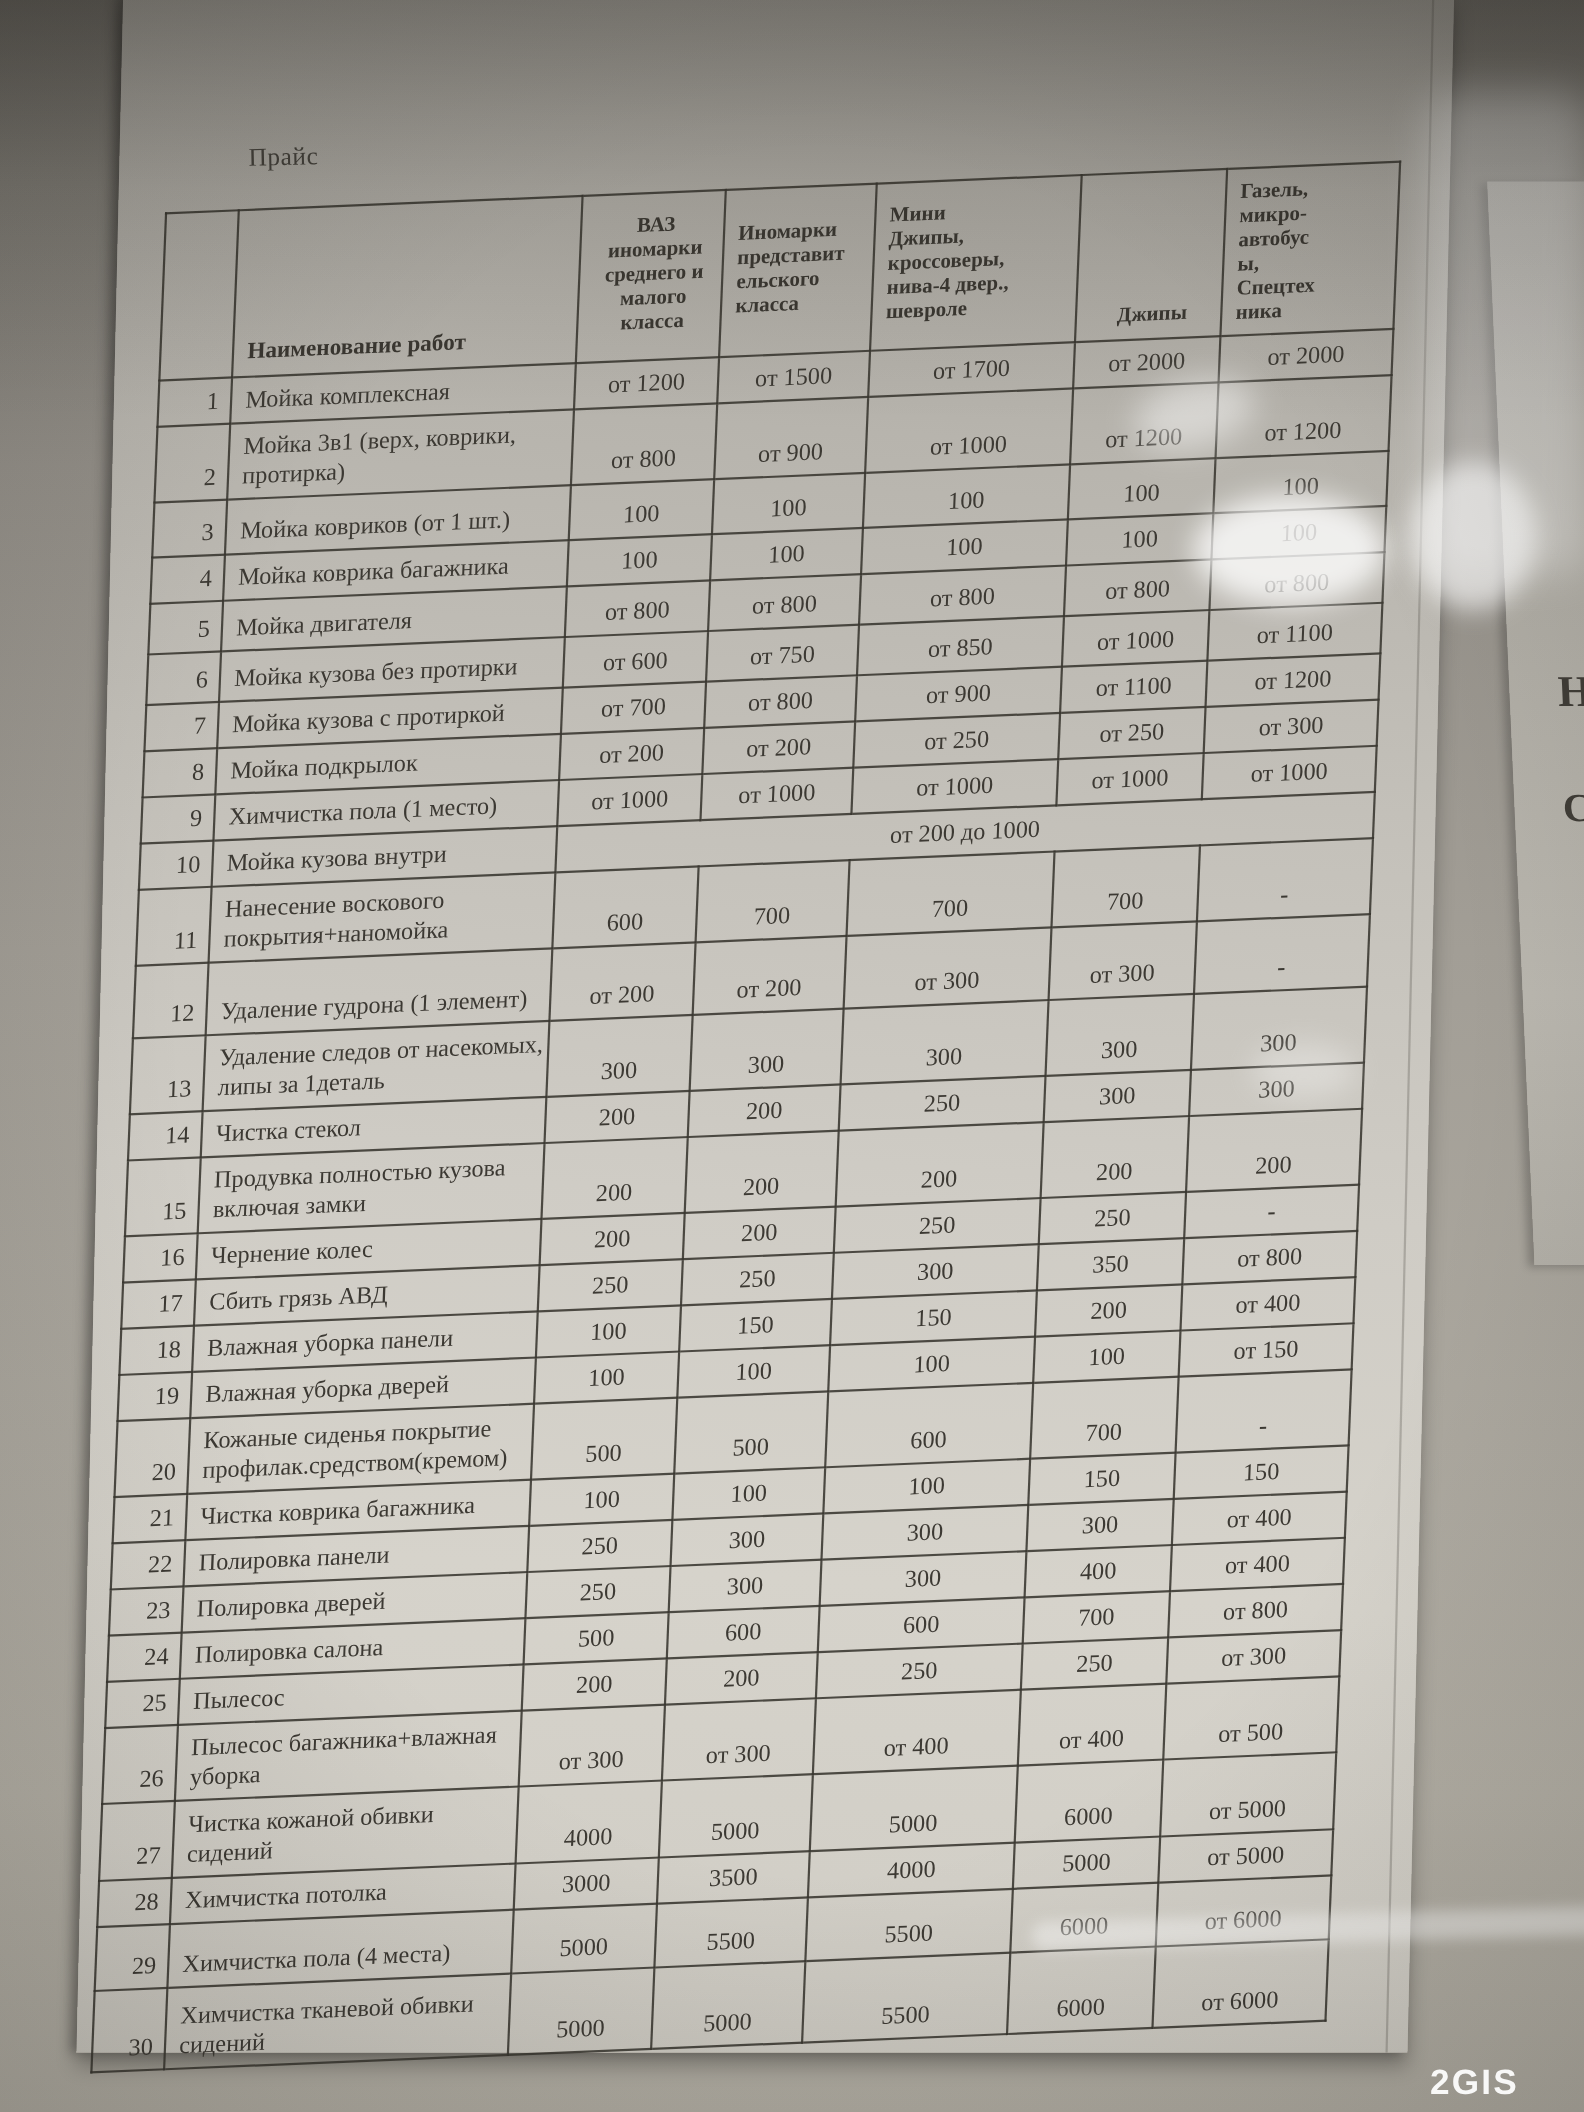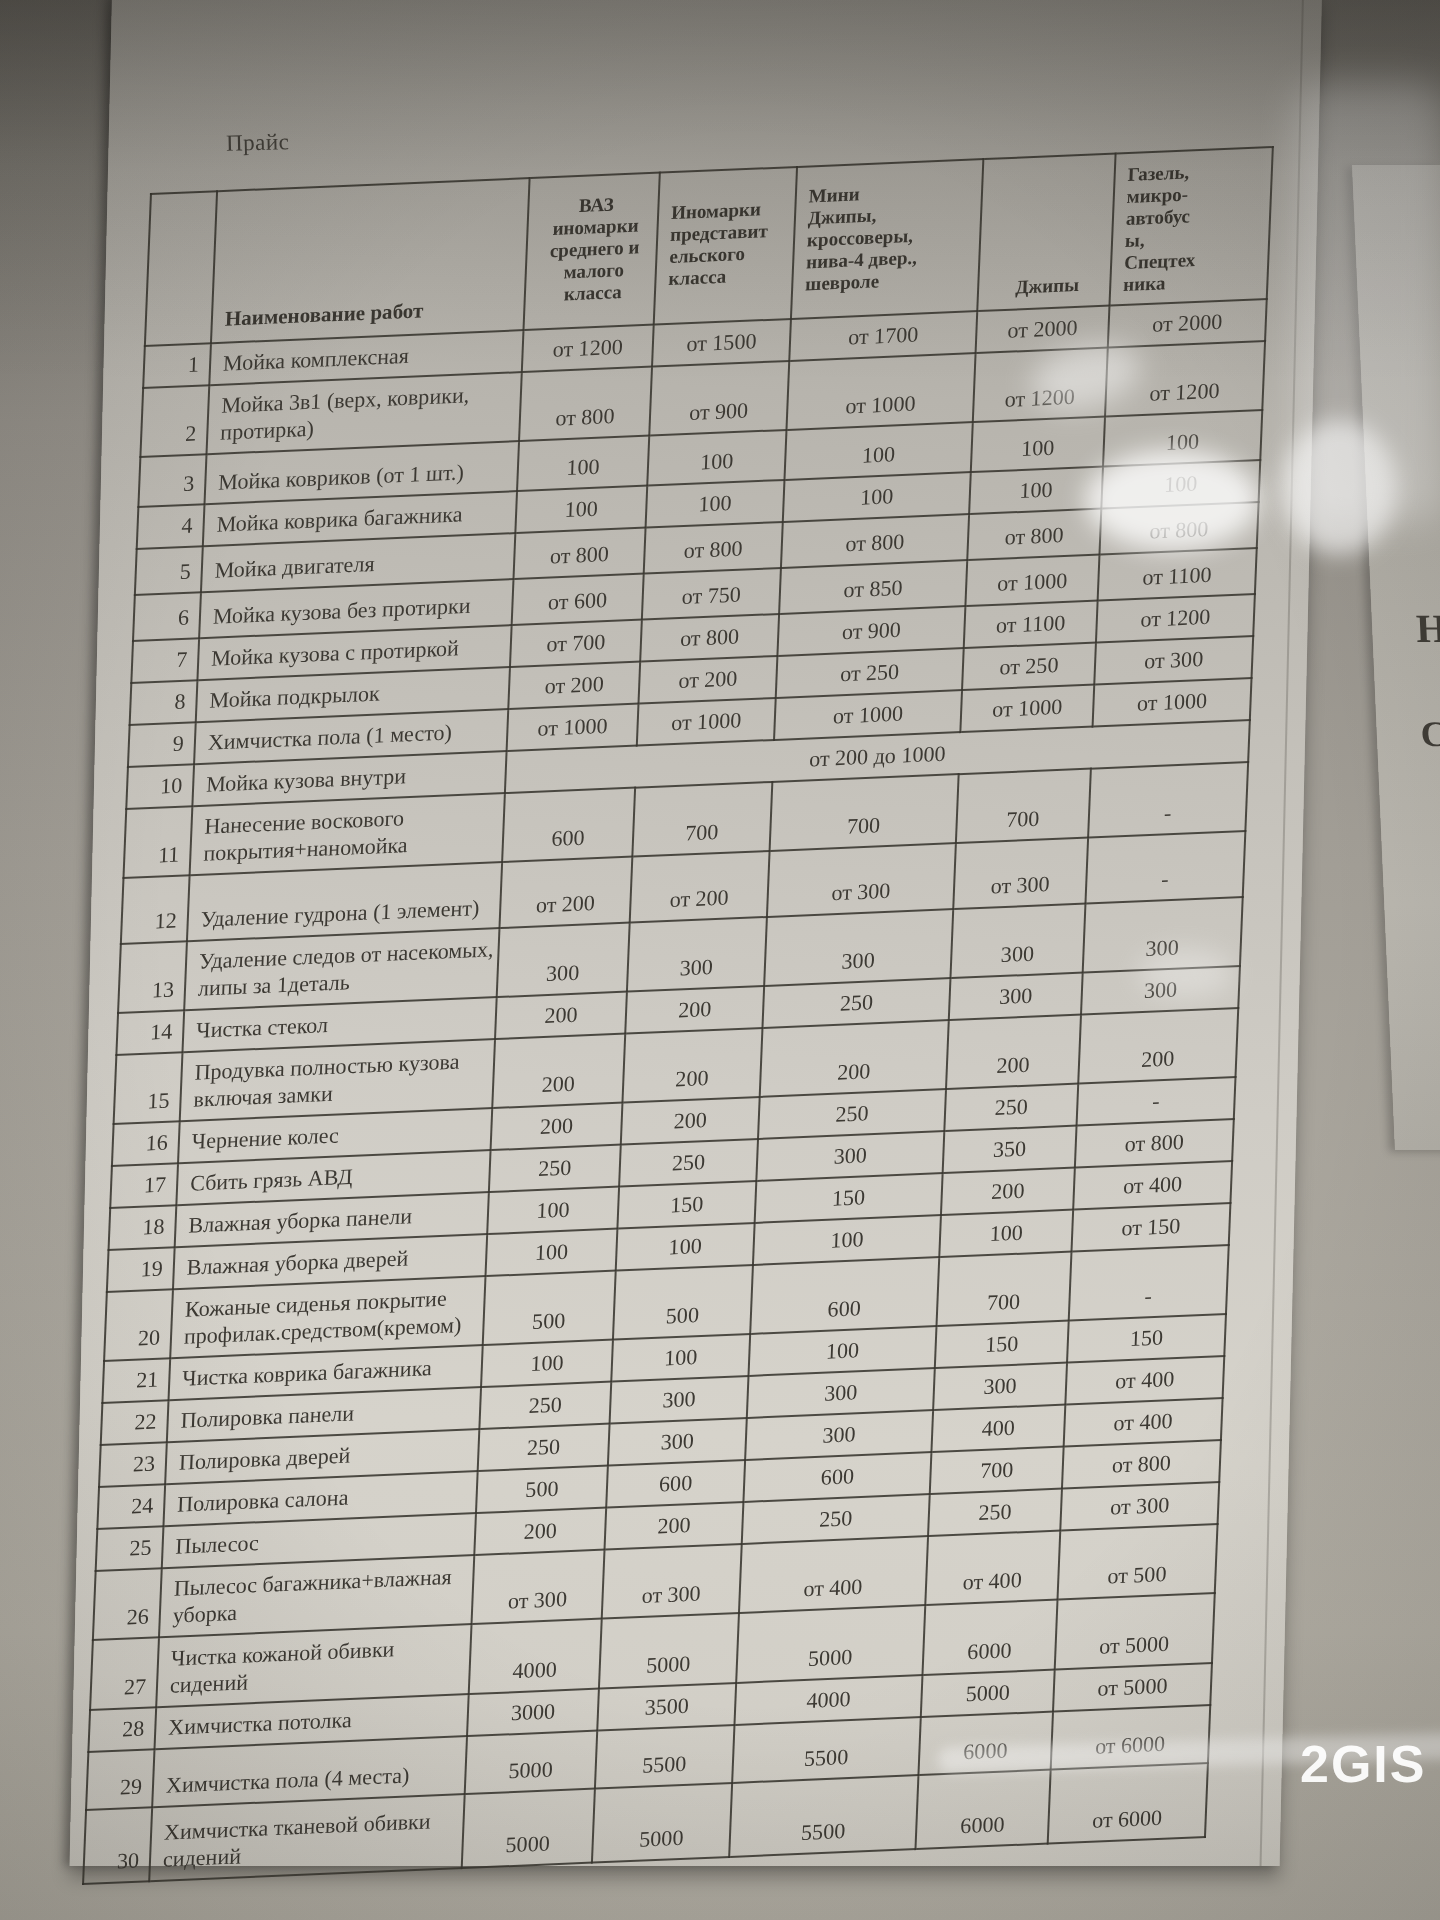--- a/index.html
+++ b/index.html
@@ -74,23 +74,23 @@
   .g4{left:1282px;top:420px;width:115px;height:135px;filter:blur(11px);opacity:.62;}
   .g5{left:938px;top:1740px;width:525px;height:26px;filter:blur(6px);opacity:.42;border-radius:13px;transform:rotate(-1.6deg);}
   .g6{left:1138px;top:948px;width:95px;height:50px;filter:blur(12px);opacity:.30;}
   .vignette{
     position:absolute;left:0;top:0;width:100%;height:100%;pointer-events:none;
     background:
       linear-gradient(180deg,rgba(20,18,14,.26) 0%,rgba(20,18,14,.08) 9%,rgba(0,0,0,0) 20%),
       radial-gradient(ellipse at 52% 48%,rgba(0,0,0,0) 55%,rgba(10,9,7,.14) 100%);
   }
   .watermark{
-    position:absolute;left:1300px;top:1734px;
+    position:absolute;left:1300px;top:1875px;
     font-family:"Liberation Sans","DejaVu Sans",sans-serif;font-weight:bold;
-    font-size:52px;letter-spacing:2px;color:rgba(255,255,255,.93);
+    font-size:32px;letter-spacing:2px;color:rgba(255,255,255,.93);
   }
 </style>
 </head>
 <body>
 
 <div>
 
   <div class="paper">
     <div class="sleeve-edge"></div>
   </div>

